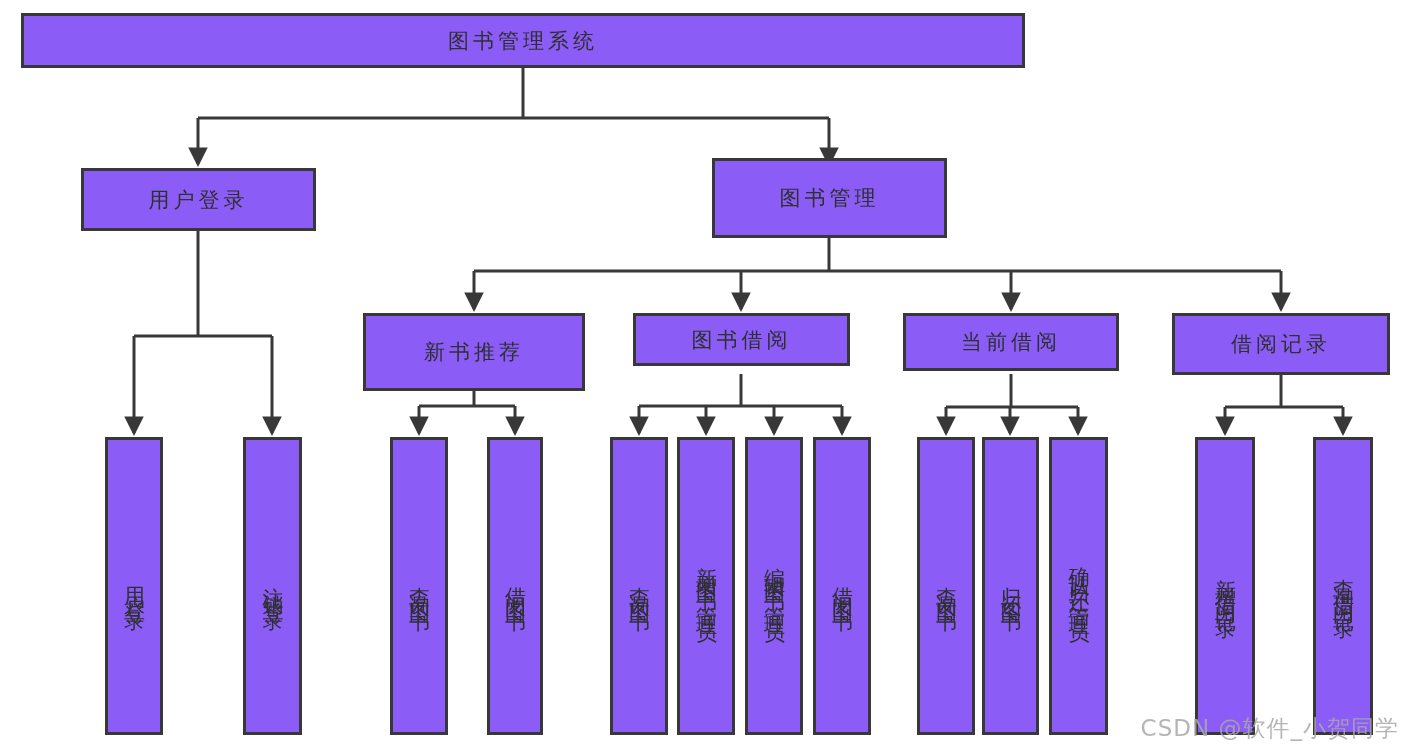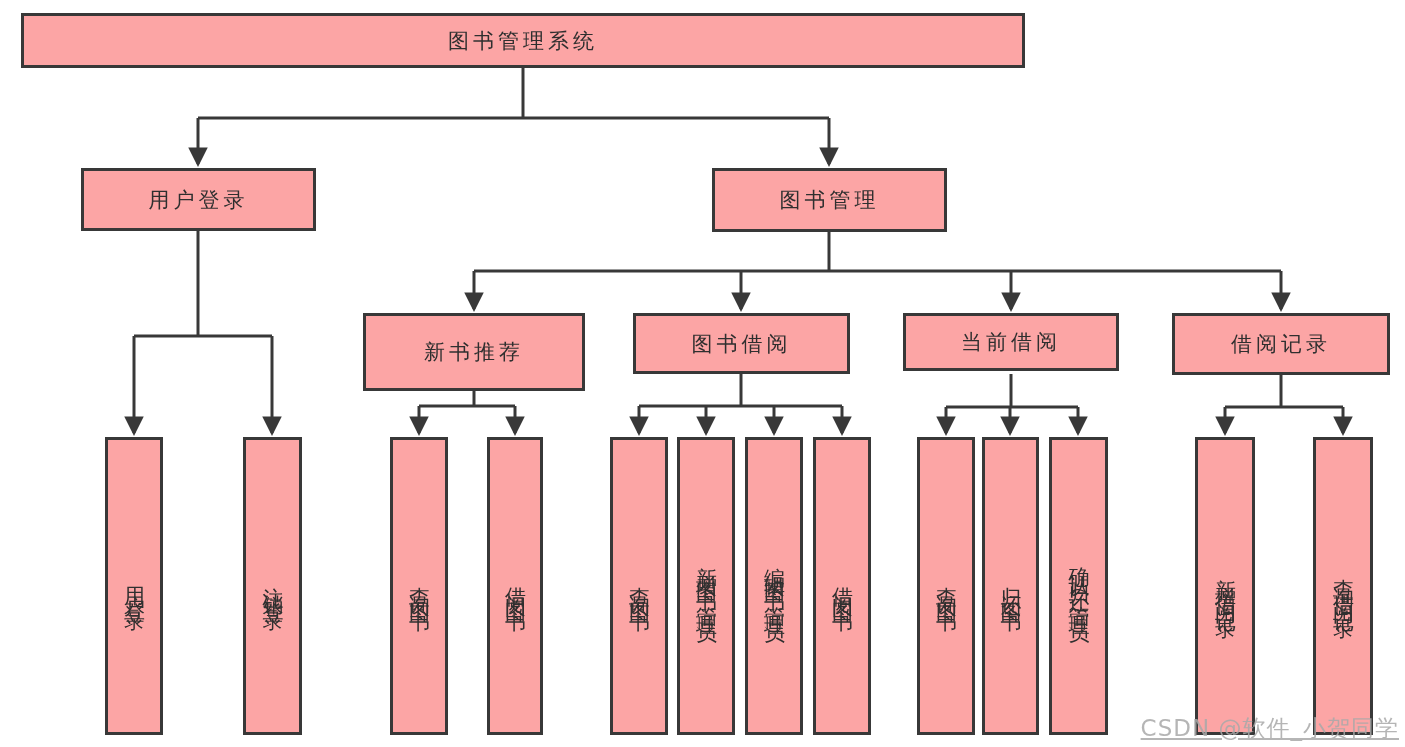--- a/index.html
+++ b/index.html
@@ -14,21 +14,21 @@
   .connectors {
     position: absolute;
     left: 0; top: 0;
     width: 1405px; height: 747px;
     z-index: 0;
   }
   .node {
     position: absolute;
     box-sizing: border-box;
     border: 3px solid #383838;
-    background: #fca5a5;
+    background: #8b5cf6;
     display: flex;
     align-items: center;
     justify-content: center;
     z-index: 1;
     color: #2f2f2f;
   }
   .node.h .lbl {
     font-size: 21px;
     letter-spacing: 4px;
     white-space: nowrap;
@@ -44,21 +44,20 @@
   .watermark {
     position: absolute;
     right: 6px;
     bottom: 3px;
     font-size: 23px;
     letter-spacing: 1px;
     color: #a9a9a9;
     opacity: 0.85;
     white-space: nowrap;
     z-index: 3;
-    text-decoration: underline;
   }
 </style>
 </head>
 <body>
 
 <div class="stage">
 
   <svg class="connectors" viewBox="0 0 1405 747" xmlns="http://www.w3.org/2000/svg">
     <defs>
       <marker id="arrow" viewBox="0 0 10 10" refX="8.5" refY="5" markerWidth="7" markerHeight="6.5" orient="auto">
@@ -123,28 +122,28 @@
     </g>
   </svg>
 
   <div class="node h" style="left:21px;top:13px;width:1004px;height:55px">
     <span class="lbl">图书管理系统</span>
   </div>
 
   <div class="node h" style="left:81px;top:168px;width:235px;height:63px">
     <span class="lbl">用户登录</span>
   </div>
-  <div class="node h" style="left:712px;top:168px;width:235px;height:64px">
+  <div class="node h" style="left:712px;top:158px;width:235px;height:80px">
     <span class="lbl">图书管理</span>
   </div>
 
   <div class="node h" style="left:363px;top:313px;width:222px;height:78px">
     <span class="lbl">新书推荐</span>
   </div>
-  <div class="node h" style="left:633px;top:313px;width:217px;height:61px">
+  <div class="node h" style="left:633px;top:313px;width:217px;height:53px">
     <span class="lbl">图书借阅</span>
   </div>
   <div class="node h" style="left:903px;top:313px;width:216px;height:58px">
     <span class="lbl">当前借阅</span>
   </div>
   <div class="node h" style="left:1172px;top:313px;width:218px;height:62px">
     <span class="lbl">借阅记录</span>
   </div>
 
   <div class="node v" style="left:105px;top:437px;width:58px;height:298px">

